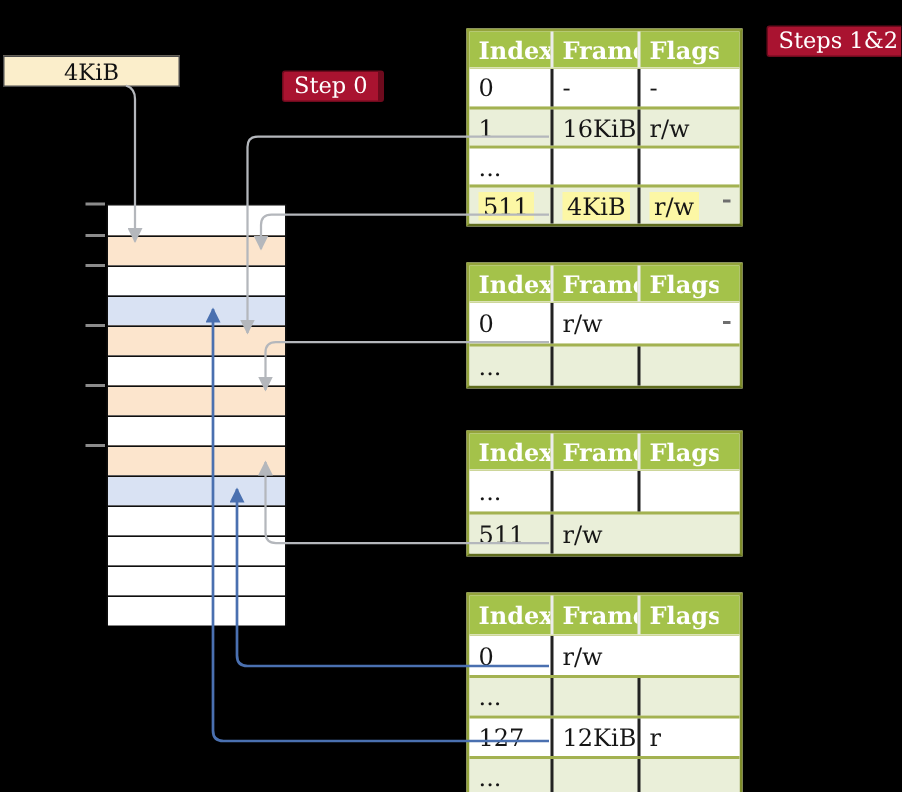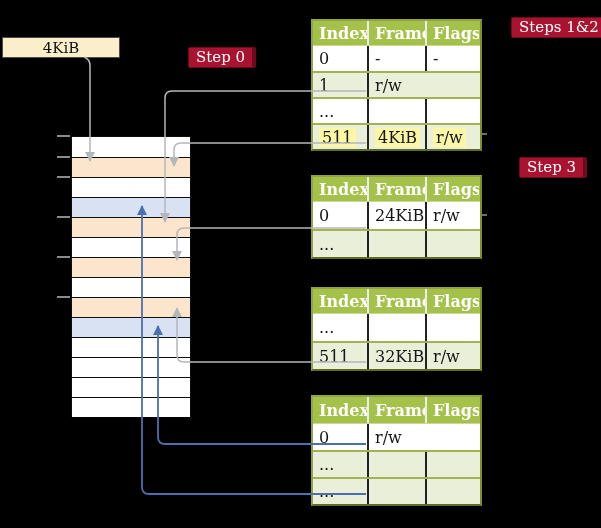--- a/index.html
+++ b/index.html
@@ -16,21 +16,21 @@
   .tick{position:absolute;left:57px;width:13px;height:2px;background:#8b8b8b;}
   
   #labelbox{position:absolute;left:2px;top:37px;width:118px;height:21px;background:#fbeecb;
             border:1px solid #4a4a4a;box-sizing:border-box;display:flex;align-items:center;
             justify-content:center;font-size:15px;color:#111;}
   
   .badge{position:absolute;background:#a91330;color:#fff;font-size:15px;line-height:17px;
          padding:1px 7px;border:1px solid #6e0a1d;border-right:4px solid #6e0a1d;
          border-radius:2px;white-space:nowrap;}
   
-  .ptable{position:absolute;width:171px;border:2px solid #94a43c;border-bottom-color:#606d1e;
+  .ptable{position:absolute;width:184px;border:2px solid #94a43c;border-bottom-color:#606d1e;
           border-right-color:#7f8d2c;box-sizing:border-box;background:#fff;}
   .tr{display:flex;box-sizing:border-box;}
   .tr.body + .tr{border-top:2px solid #a3b251;}
   .tr.head + .tr{border-top:1px solid #cdd69a;}
   .c1{width:54px;}.c2{width:58px;}.c3{width:54px;}
   .hc,.bc{box-sizing:border-box;display:flex;align-items:center;padding-left:6px;overflow:hidden;}
   .tr.head{background:#a4c24a;}
   .hc{color:#fff;font-weight:bold;font-size:16px;}
   .hc.c2,.hc.c3{border-left:2px solid #ececec;}
   .bc{color:#161616;font-size:16px;}
@@ -69,21 +69,20 @@
   <div class="tick" style="top:216px"></div>
   <div class="tick" style="top:256px"></div>
   <div class="tick" style="top:296px"></div>
 
   <div id="labelbox">
     <span>4KiB</span>
   </div>
 
   <div class="badge" style="left:188px;top:47px">Step 0</div>
   <div class="badge" style="left:511px;top:17px">Steps 1&amp;2</div>
-  <div class="badge" style="left:519px;top:157px">Step 3</div>
 
   <div class="ptable" style="left:311px;top:19px">
     <div class="tr head" style="height:24px">
       <div class="hc c1">Index</div>
       <div class="hc c2">Frame</div>
       <div class="hc c3">Flags</div>
     </div>
     <div class="tr body white" style="height:26px">
       <div class="bc c1">
           <span>0</span>
@@ -92,20 +91,23 @@
           <span>-</span>
         </div>
       <div class="bc c3">
           <span>-</span>
         </div>
     </div>
     <div class="tr body green" style="height:26px">
       <div class="bc c1">
           <span>1</span>
         </div>
+      <div class="bc c2">
+          <span>16KiB</span>
+        </div>
       <div class="bc c3">
           <span>r/w</span>
         </div>
     </div>
     <div class="tr body white" style="height:26px">
       <div class="bc c1">
           <span>...</span>
         </div>
       <div class="bc c2">
           <span></span>
@@ -130,23 +132,20 @@
   <div class="ptable" style="left:311px;top:175px">
     <div class="tr head" style="height:24px">
       <div class="hc c1">Index</div>
       <div class="hc c2">Frame</div>
       <div class="hc c3">Flags</div>
     </div>
     <div class="tr body white" style="height:28px">
       <div class="bc c1">
           <span>0</span>
         </div>
-      <div class="bc c2">
-          <span>24KiB</span>
-        </div>
       <div class="bc c3">
           <span>r/w</span>
         </div>
     </div>
     <div class="tr body green" style="height:28px">
       <div class="bc c1">
           <span>...</span>
         </div>
       <div class="bc c2">
           <span></span>
@@ -171,23 +170,20 @@
           <span></span>
         </div>
       <div class="bc c3">
           <span></span>
         </div>
     </div>
     <div class="tr body green" style="height:28px">
       <div class="bc c1">
           <span>511</span>
         </div>
-      <div class="bc c2">
-          <span>32KiB</span>
-        </div>
       <div class="bc c3">
           <span>r/w</span>
         </div>
     </div>
   </div>
 
   <div class="ptable" style="left:311px;top:395px">
     <div class="tr head" style="height:26px">
       <div class="hc c1">Index</div>
       <div class="hc c2">Frame</div>
@@ -203,20 +199,31 @@
     </div>
     <div class="tr body green" style="height:27px">
       <div class="bc c1">
           <span>...</span>
         </div>
       <div class="bc c2">
           <span></span>
         </div>
       <div class="bc c3">
           <span></span>
+        </div>
+    </div>
+    <div class="tr body white" style="height:27px">
+      <div class="bc c1">
+          <span>127</span>
+        </div>
+      <div class="bc c2">
+          <span>12KiB</span>
+        </div>
+      <div class="bc c3">
+          <span>r</span>
         </div>
     </div>
     <div class="tr body green" style="height:27px">
       <div class="bc c1">
           <span>...</span>
         </div>
       <div class="bc c2">
           <span></span>
         </div>
       <div class="bc c3">

